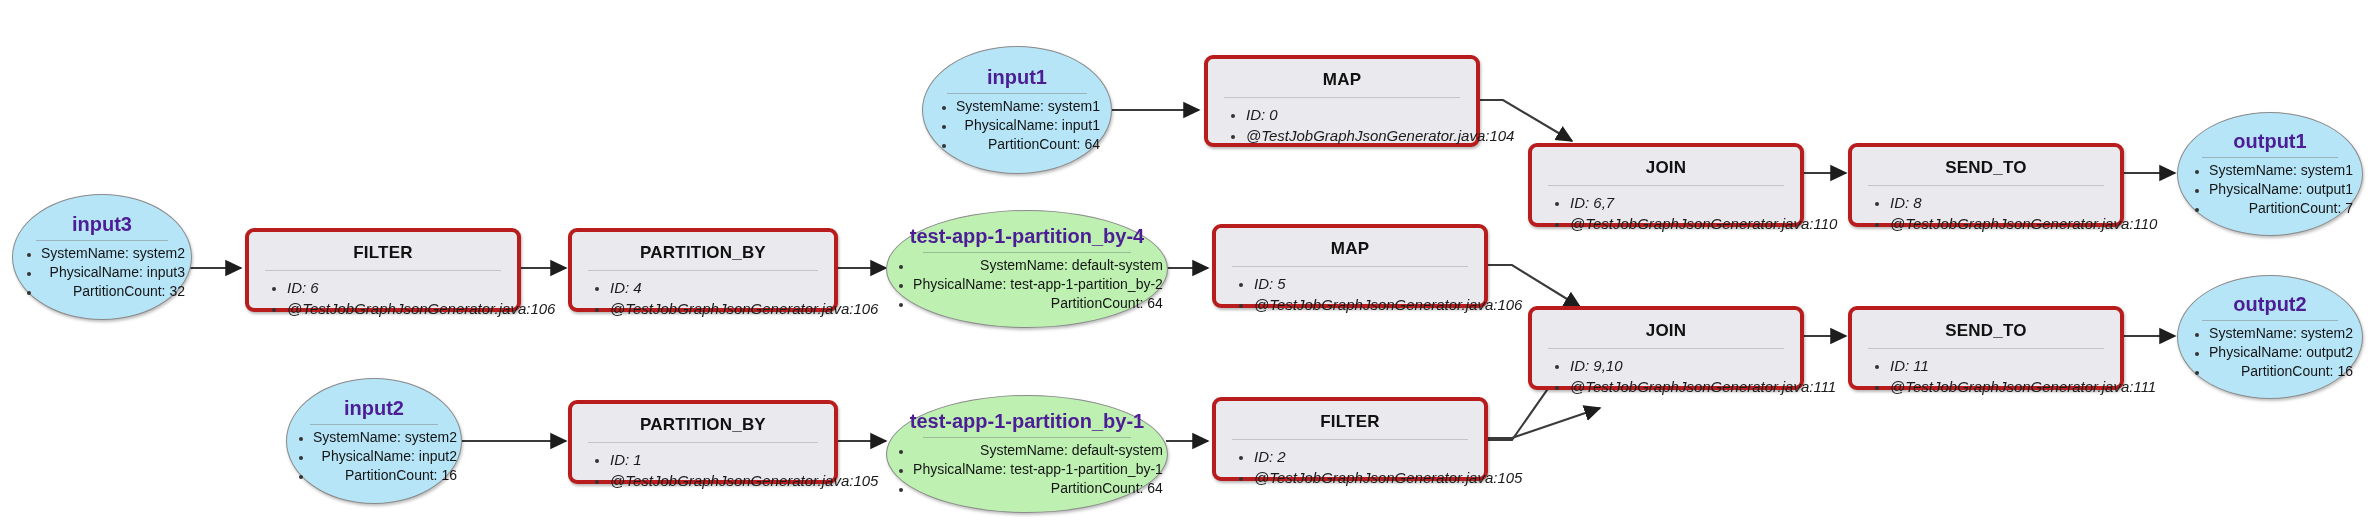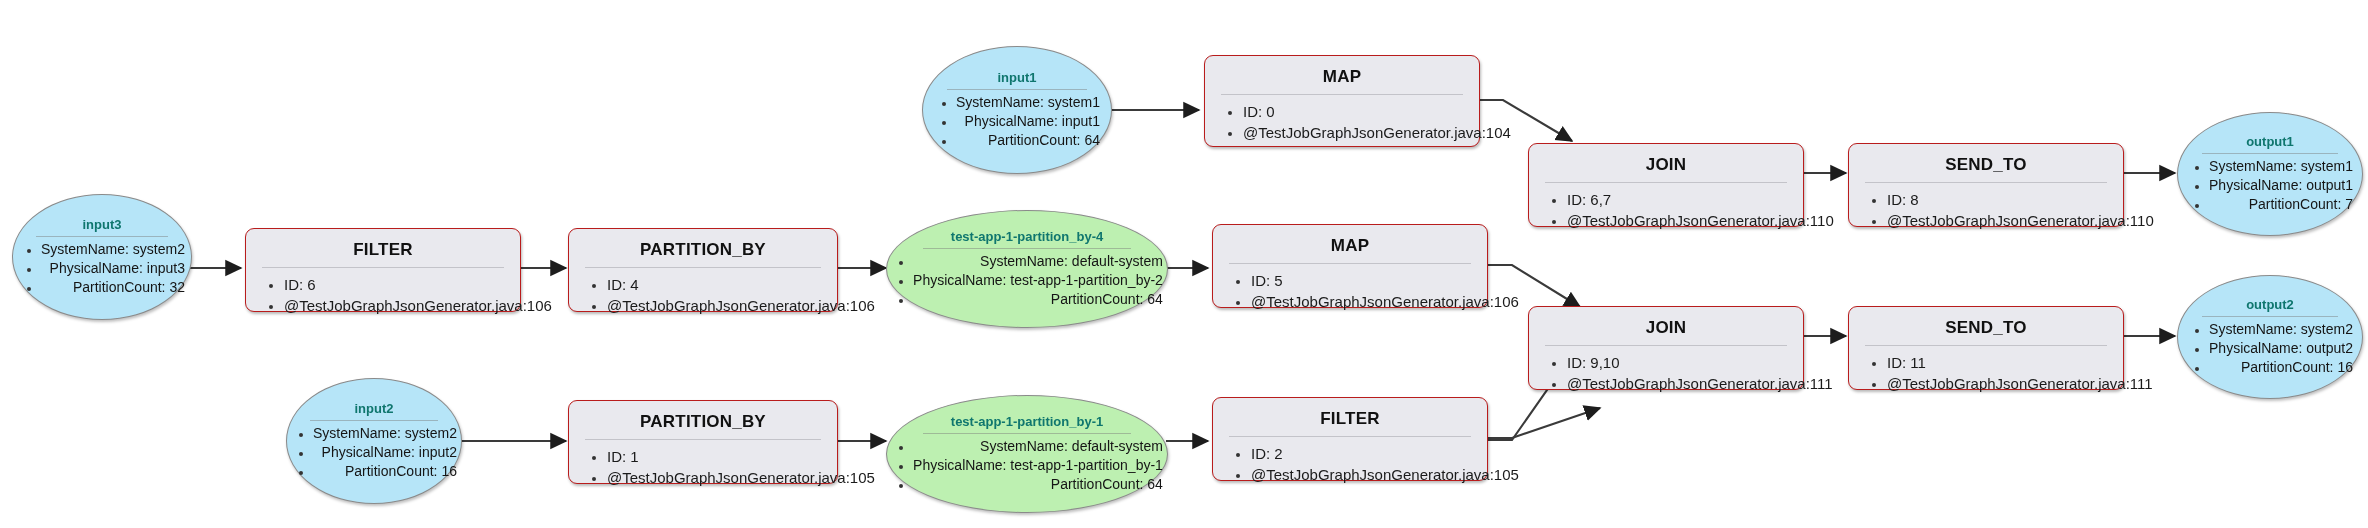--- a/index.html
+++ b/index.html
@@ -27,21 +27,21 @@
     height: 528px;
     pointer-events: none;
   }
   .node {
     position: absolute;
     box-sizing: border-box;
   }
   
   .node.box {
     background: #e9e9ee;
-    border: 1px solid #b91c1c;
+    border: 4px solid #b91c1c;
     border-radius: 9px;
     box-shadow: 1px 2px 3px rgba(0,0,0,0.28);
   }
   .node.box .node-title {
     text-align: center;
     font-weight: bold;
     font-size: 17px;
     color: #111111;
     letter-spacing: 0.2px;
     padding-top: 11px;
@@ -49,20 +49,21 @@
   }
   .node.box .divider {
     height: 1px;
     background: #c3c3c9;
     margin: 0 16px 0 16px;
   }
   .node.box ul {
     margin: 0;
     padding: 7px 10px 8px 38px;
     list-style: disc;
+    font-style: italic;
   }
   .node.box ul li {
     font-size: 15px;
     line-height: 1.38;
     color: #1b1b1b;
     white-space: nowrap;
   }
   .node.box ul li::marker {
     color: #333;
     font-size: 13px;
@@ -75,22 +76,22 @@
     box-shadow: 1px 2px 3px rgba(0,0,0,0.25);
     display: flex;
     flex-direction: column;
     align-items: center;
     justify-content: center;
   }
   .node.ellipse.blue  { background: #b6e5f8; }
   .node.ellipse.green { background: #bdf0b1; }
   .node.ellipse .node-title {
     font-weight: bold;
-    font-size: 13px;
-    color: #0f766e;
+    font-size: 20px;
+    color: #4c1d95;
     text-align: center;
     padding-bottom: 4px;
   }
   .node.ellipse .divider {
     height: 1px;
     background: rgba(120,120,120,0.45);
     width: 74%;
     margin-bottom: 3px;
   }
   .node.ellipse ul {

